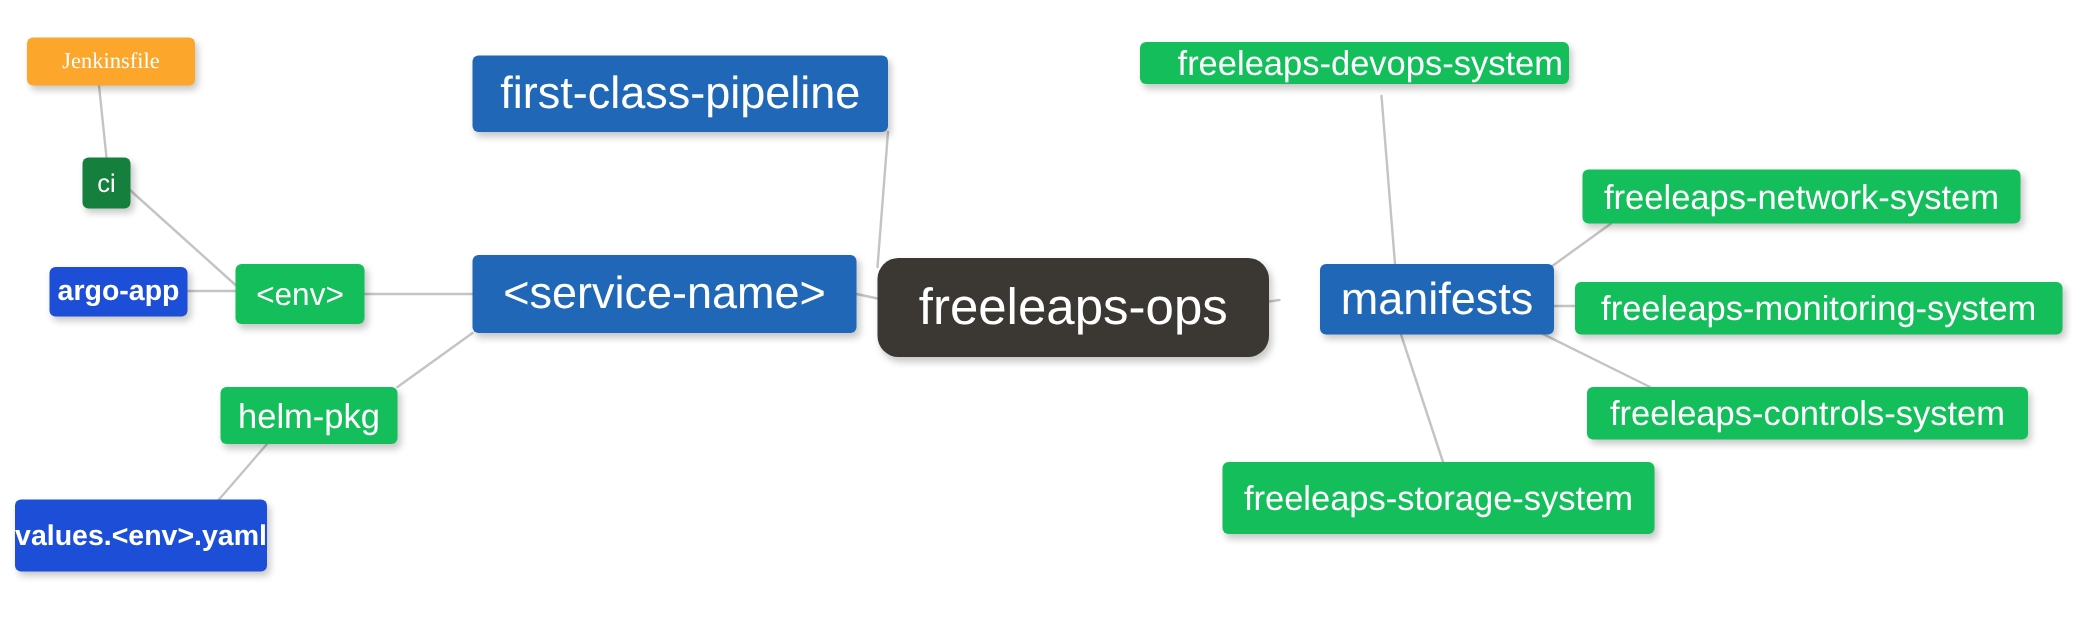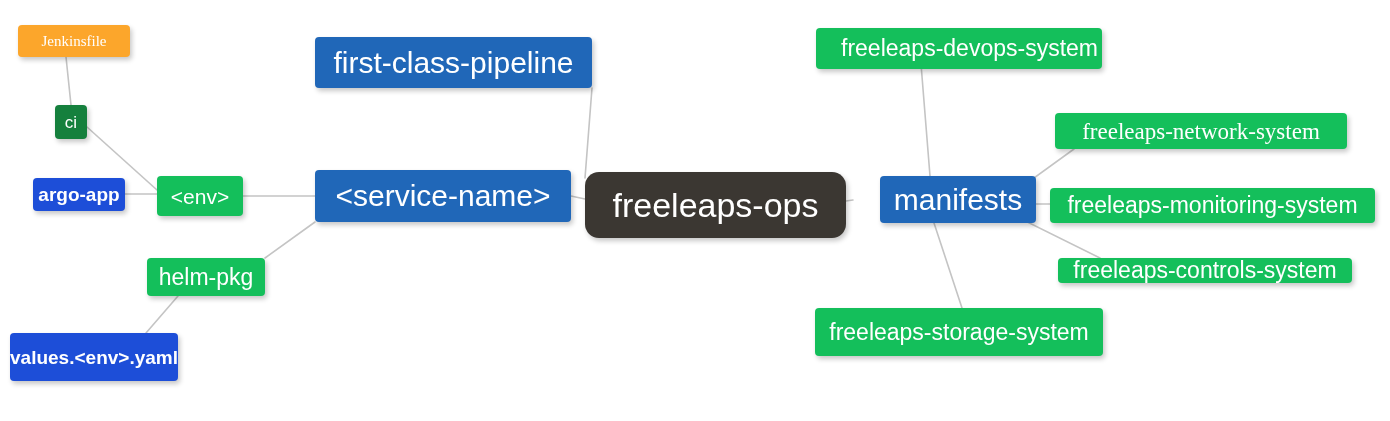--- a/index.html
+++ b/index.html
@@ -75,19 +75,19 @@
       <div class="node lvl-root" style="left: 585px; top: 172px; width: 261px; height: 66px;">freeleaps-ops</div>
       <div class="node lvl-1-blue" style="left: 315px; top: 37px; width: 277px; height: 51px;">first-class-pipeline</div>
       <div class="node lvl-1-blue" style="left: 315px; top: 170px; width: 256px; height: 52px;">&lt;service-name&gt;</div>
       <div class="node lvl-1-blue" style="left: 880px; top: 176px; width: 156px; height: 47px;">manifests</div>
       <div class="node lvl-1-green" style="left: 157px; top: 176px; width: 86px; height: 40px;">&lt;env&gt;</div>
       <div class="node lvl-2-green" style="left: 147px; top: 258px; width: 118px; height: 38px;">helm-pkg</div>
       <div class="node lvl-2-red" style="left: 55px; top: 105px; width: 32px; height: 34px;">ci</div>
       <div class="node lvl-3-red" style="left: 33px; top: 178px; width: 92px; height: 33px;">argo-app</div>
       <div class="node lvl-2-orange" style="left: 18px; top: 25px; width: 112px; height: 32px; font-family: Liberation Serif, serif;">Jenkinsfile</div>
       <div class="node lvl-3-red" style="left: 10px; top: 333px; width: 168px; height: 48px;">values.&lt;env&gt;.yaml</div>
-      <div class="node lvl-2-green" style="left: 816px; top: 28px; width: 286px; height: 41px; padding-left: 31px;">freeleaps-devops-system</div>
-      <div class="node lvl-2-green" style="left: 1055px; top: 113px; width: 292px; height: 36px; font-family: Liberation Serif, serif;">freeleaps-network-system</div>
+      <div class="node lvl-2-green" style="left: 760px; top: 28px; width: 286px; height: 28px; padding-left: 31px;">freeleaps-devops-system</div>
+      <div class="node lvl-2-green" style="left: 1055px; top: 113px; width: 292px; height: 36px;">freeleaps-network-system</div>
       <div class="node lvl-2-green" style="left: 1050px; top: 188px; width: 325px; height: 35px;">freeleaps-monitoring-system</div>
-      <div class="node lvl-2-green" style="left: 1058px; top: 258px; width: 294px; height: 25px;">freeleaps-controls-system</div>
+      <div class="node lvl-2-green" style="left: 1058px; top: 258px; width: 294px; height: 35px;">freeleaps-controls-system</div>
       <div class="node lvl-2-green" style="left: 815px; top: 308px; width: 288px; height: 48px;">freeleaps-storage-system</div>
     </div>
 </div>
 
 </body></html>

